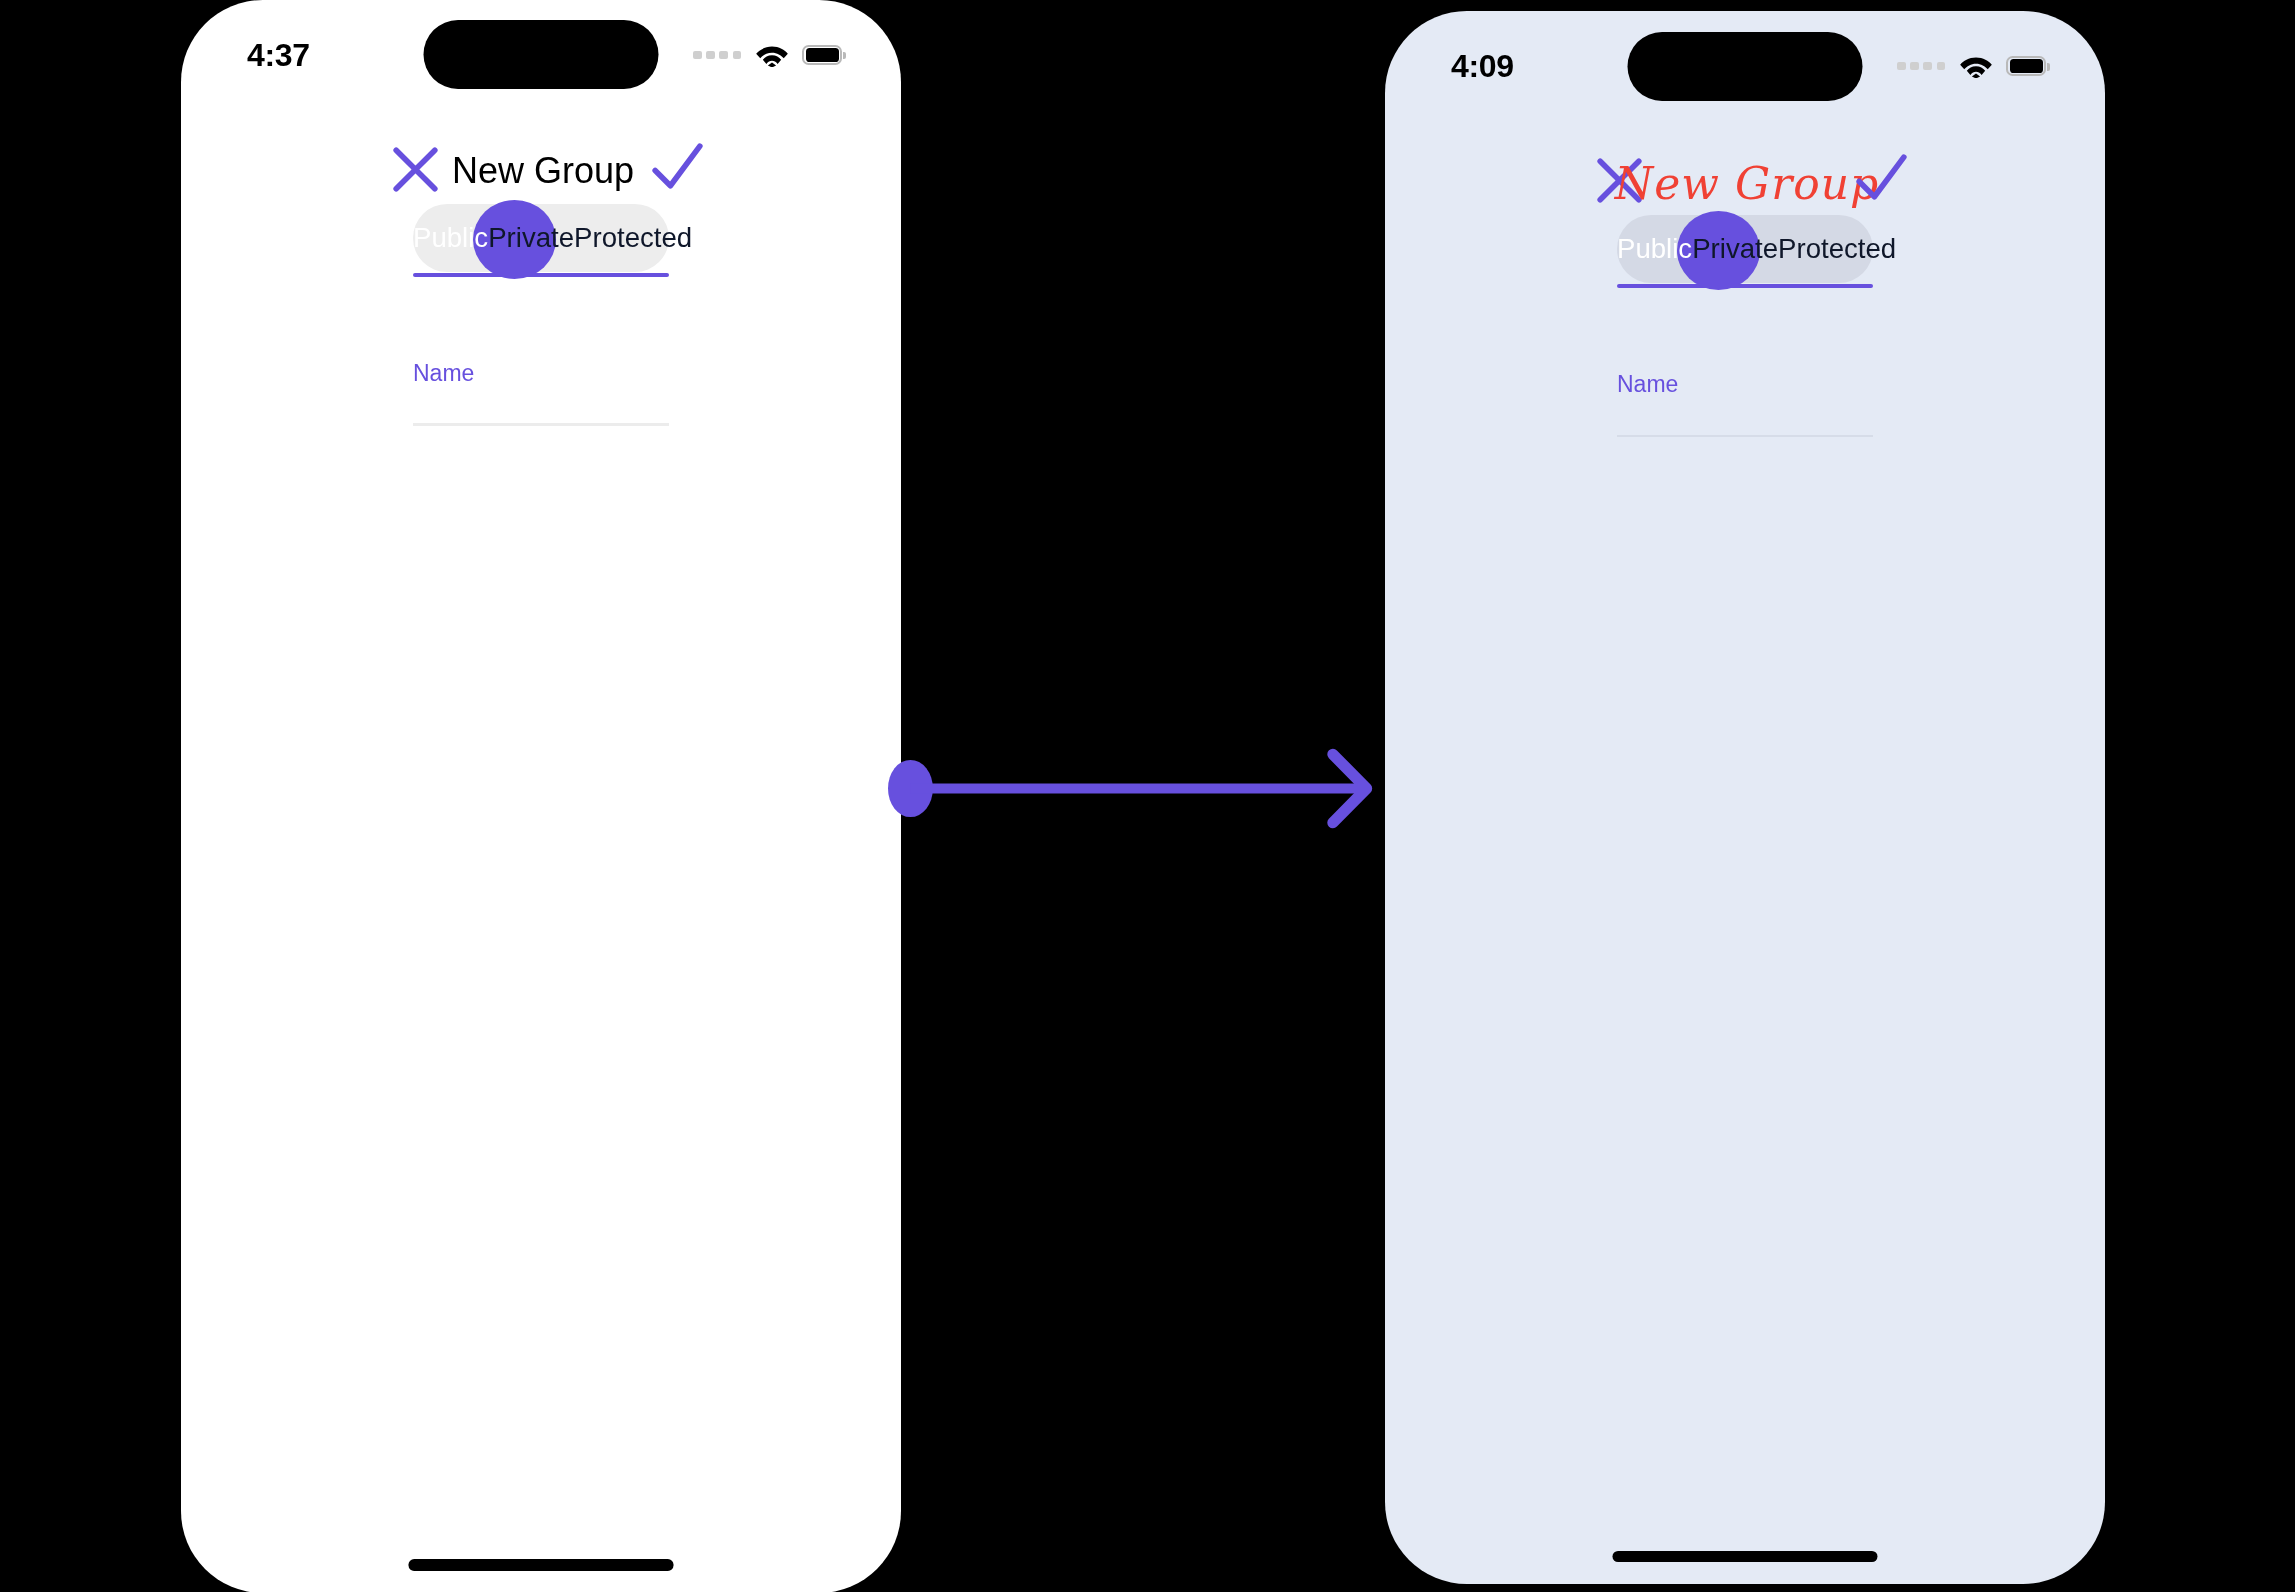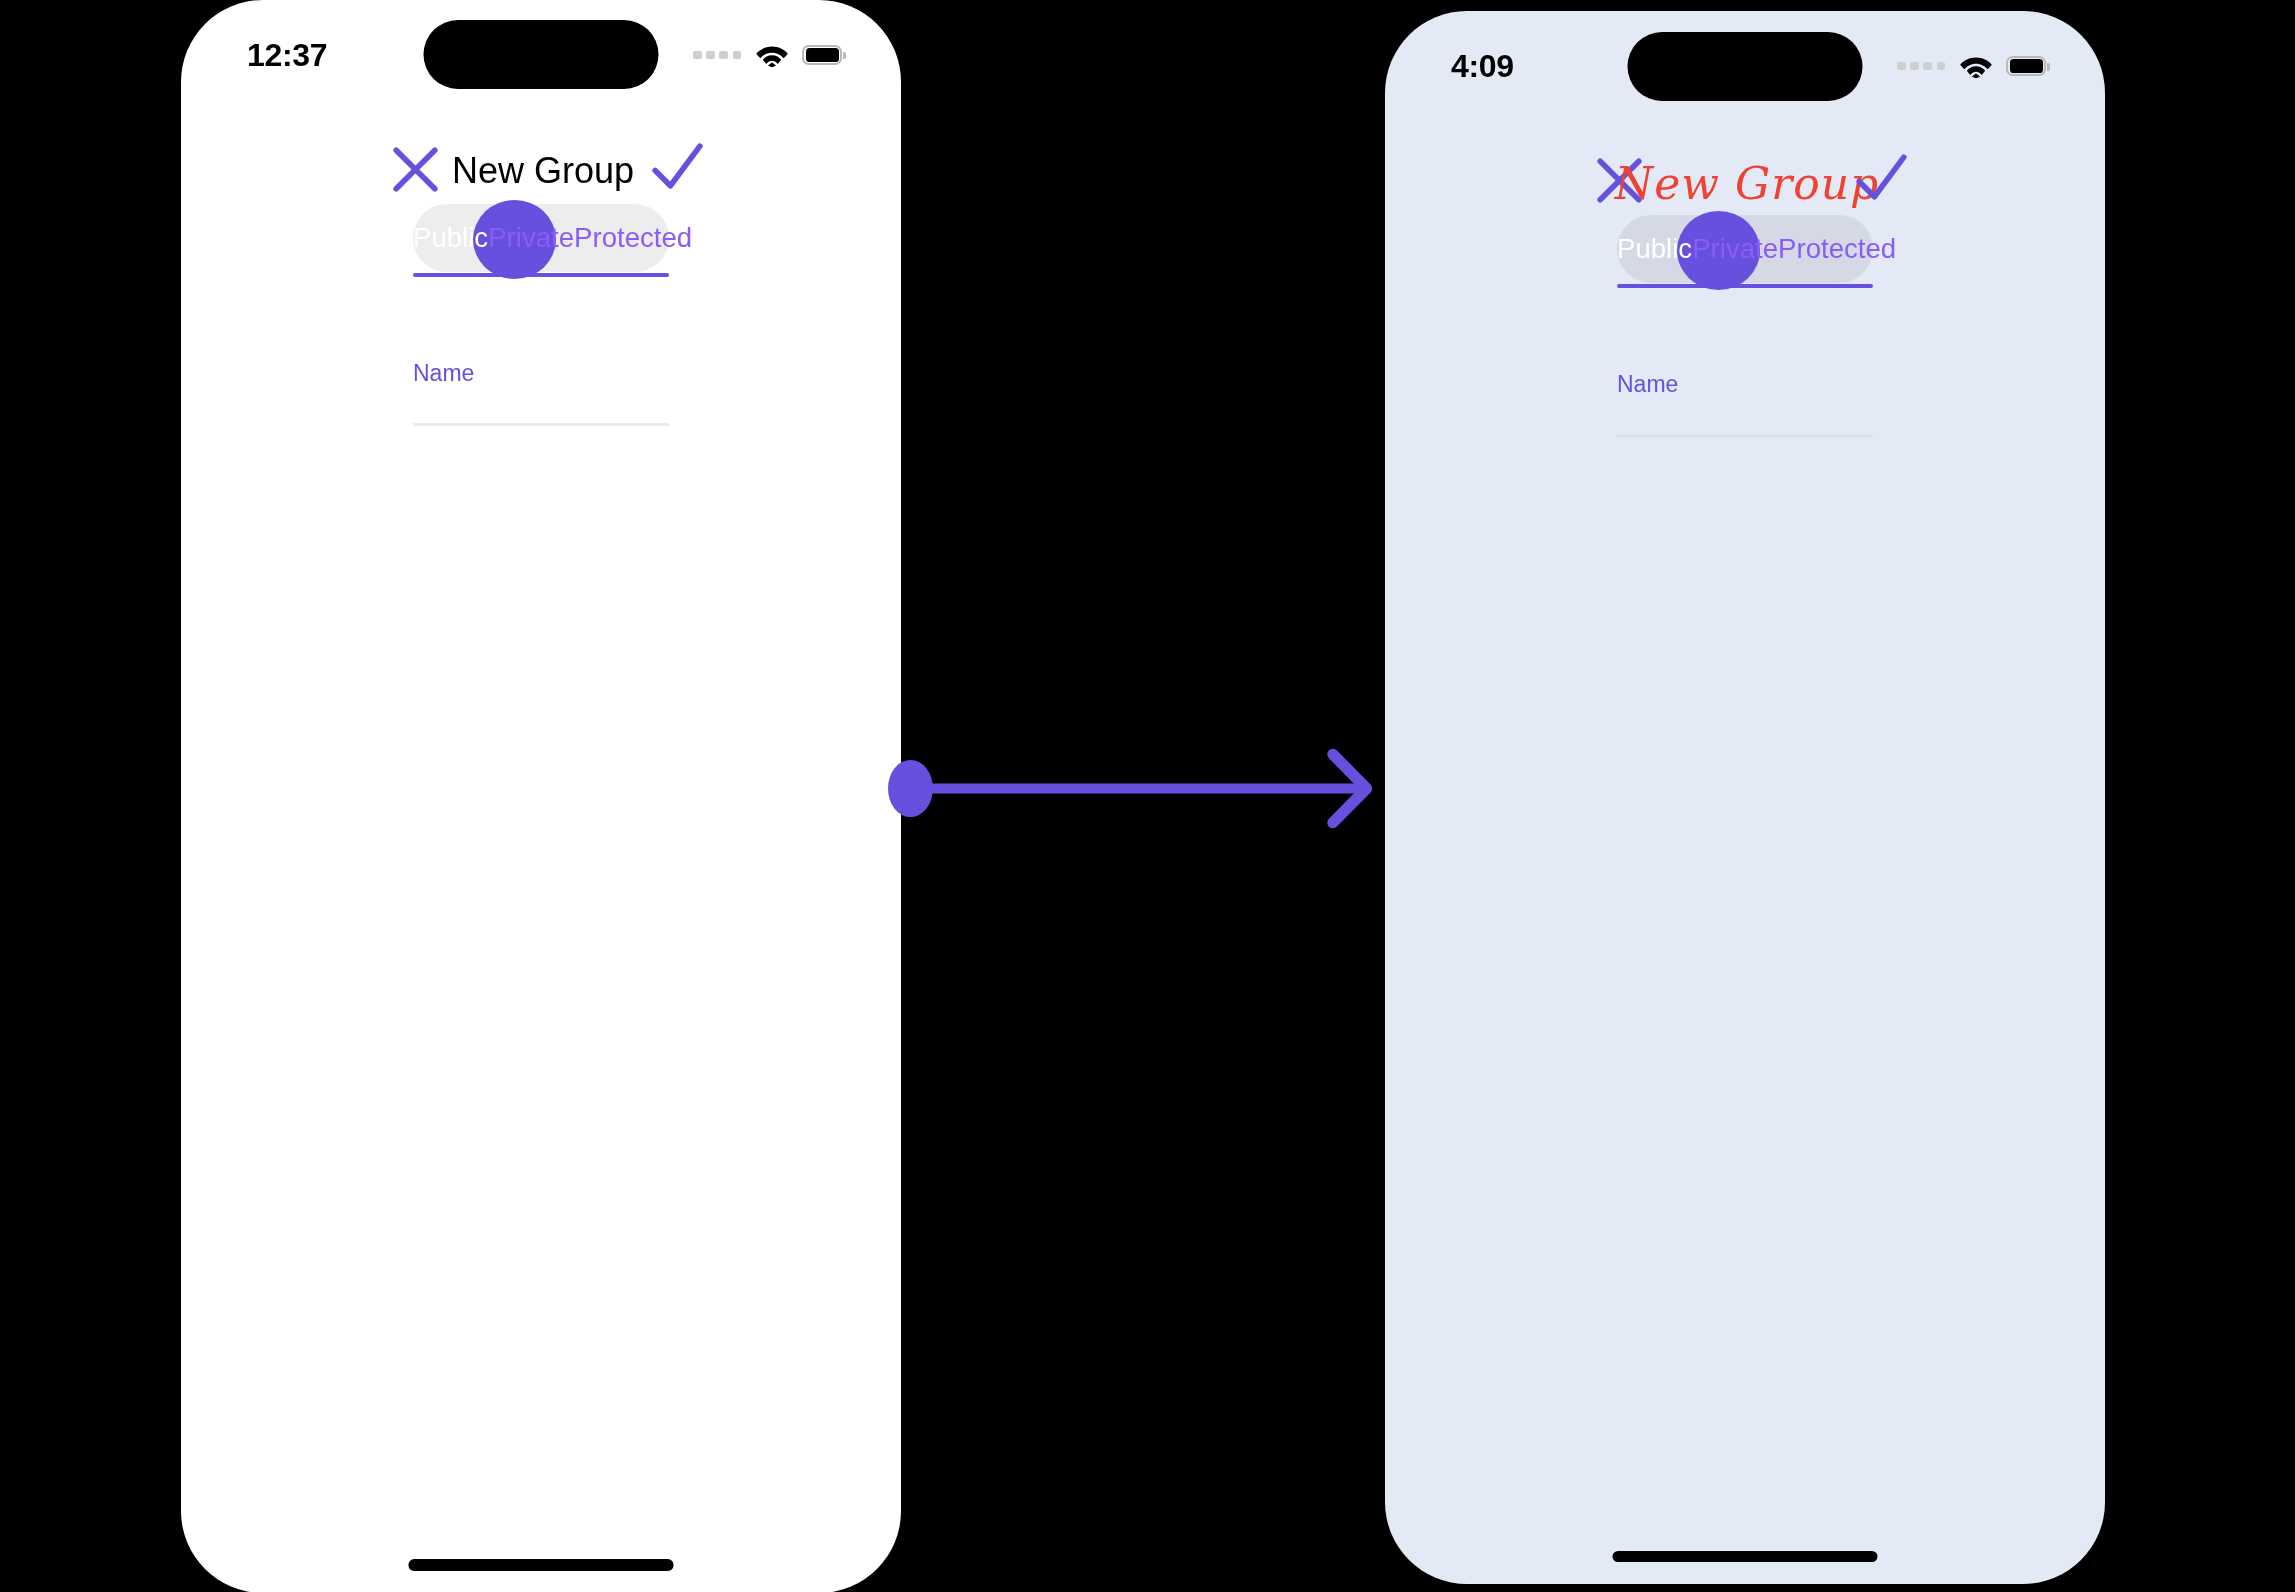--- a/index.html
+++ b/index.html
@@ -166,21 +166,21 @@
     position: absolute;
     left: 0; right: 0; top: 0;
     height: 68px;
     display: flex;
     align-items: center;
   }
   .seg-item {
     flex: 1;
     text-align: center;
     font-size: 27.6px;
-    color: #8b5cf6;
+    color: #0f172a;
     position: relative;
     z-index: 2;
     line-height: 1;
   }
   .seg-item.active { color: #FFFFFF; }
   .seg-thumb {
     position: absolute;
     left: 60px;
     top: -4.1px;
     width: 83px;
@@ -247,21 +247,21 @@
 </head>
 <body>
 
 <div class="stage">
 
   <div class="phone before">
 
     <div class="island"></div>
 
     <div class="statusbar">
-      <div class="status-time">12:37</div>
+      <div class="status-time">4:37</div>
       <div class="status-right">
         <div class="sig-dots">
             <i></i>
             <i></i>
             <i></i>
             <i></i>
           </div>
         <svg class="wifi-icon" viewBox="0 0 66 48">
           <path d="M33 7 C19 7 8 14 2 21 L10 30 C15 24 23 19 33 19 C43 19 51 24 56 30 L64 21 C58 14 47 7 33 7 Z" fill="#000"></path>
           <path d="M33 24 C25 24 19 28 15 33 L22 41 C25 37 29 35 33 35 C37 35 41 37 44 41 L51 33 C47 28 41 24 33 24 Z" fill="#000"></path>

